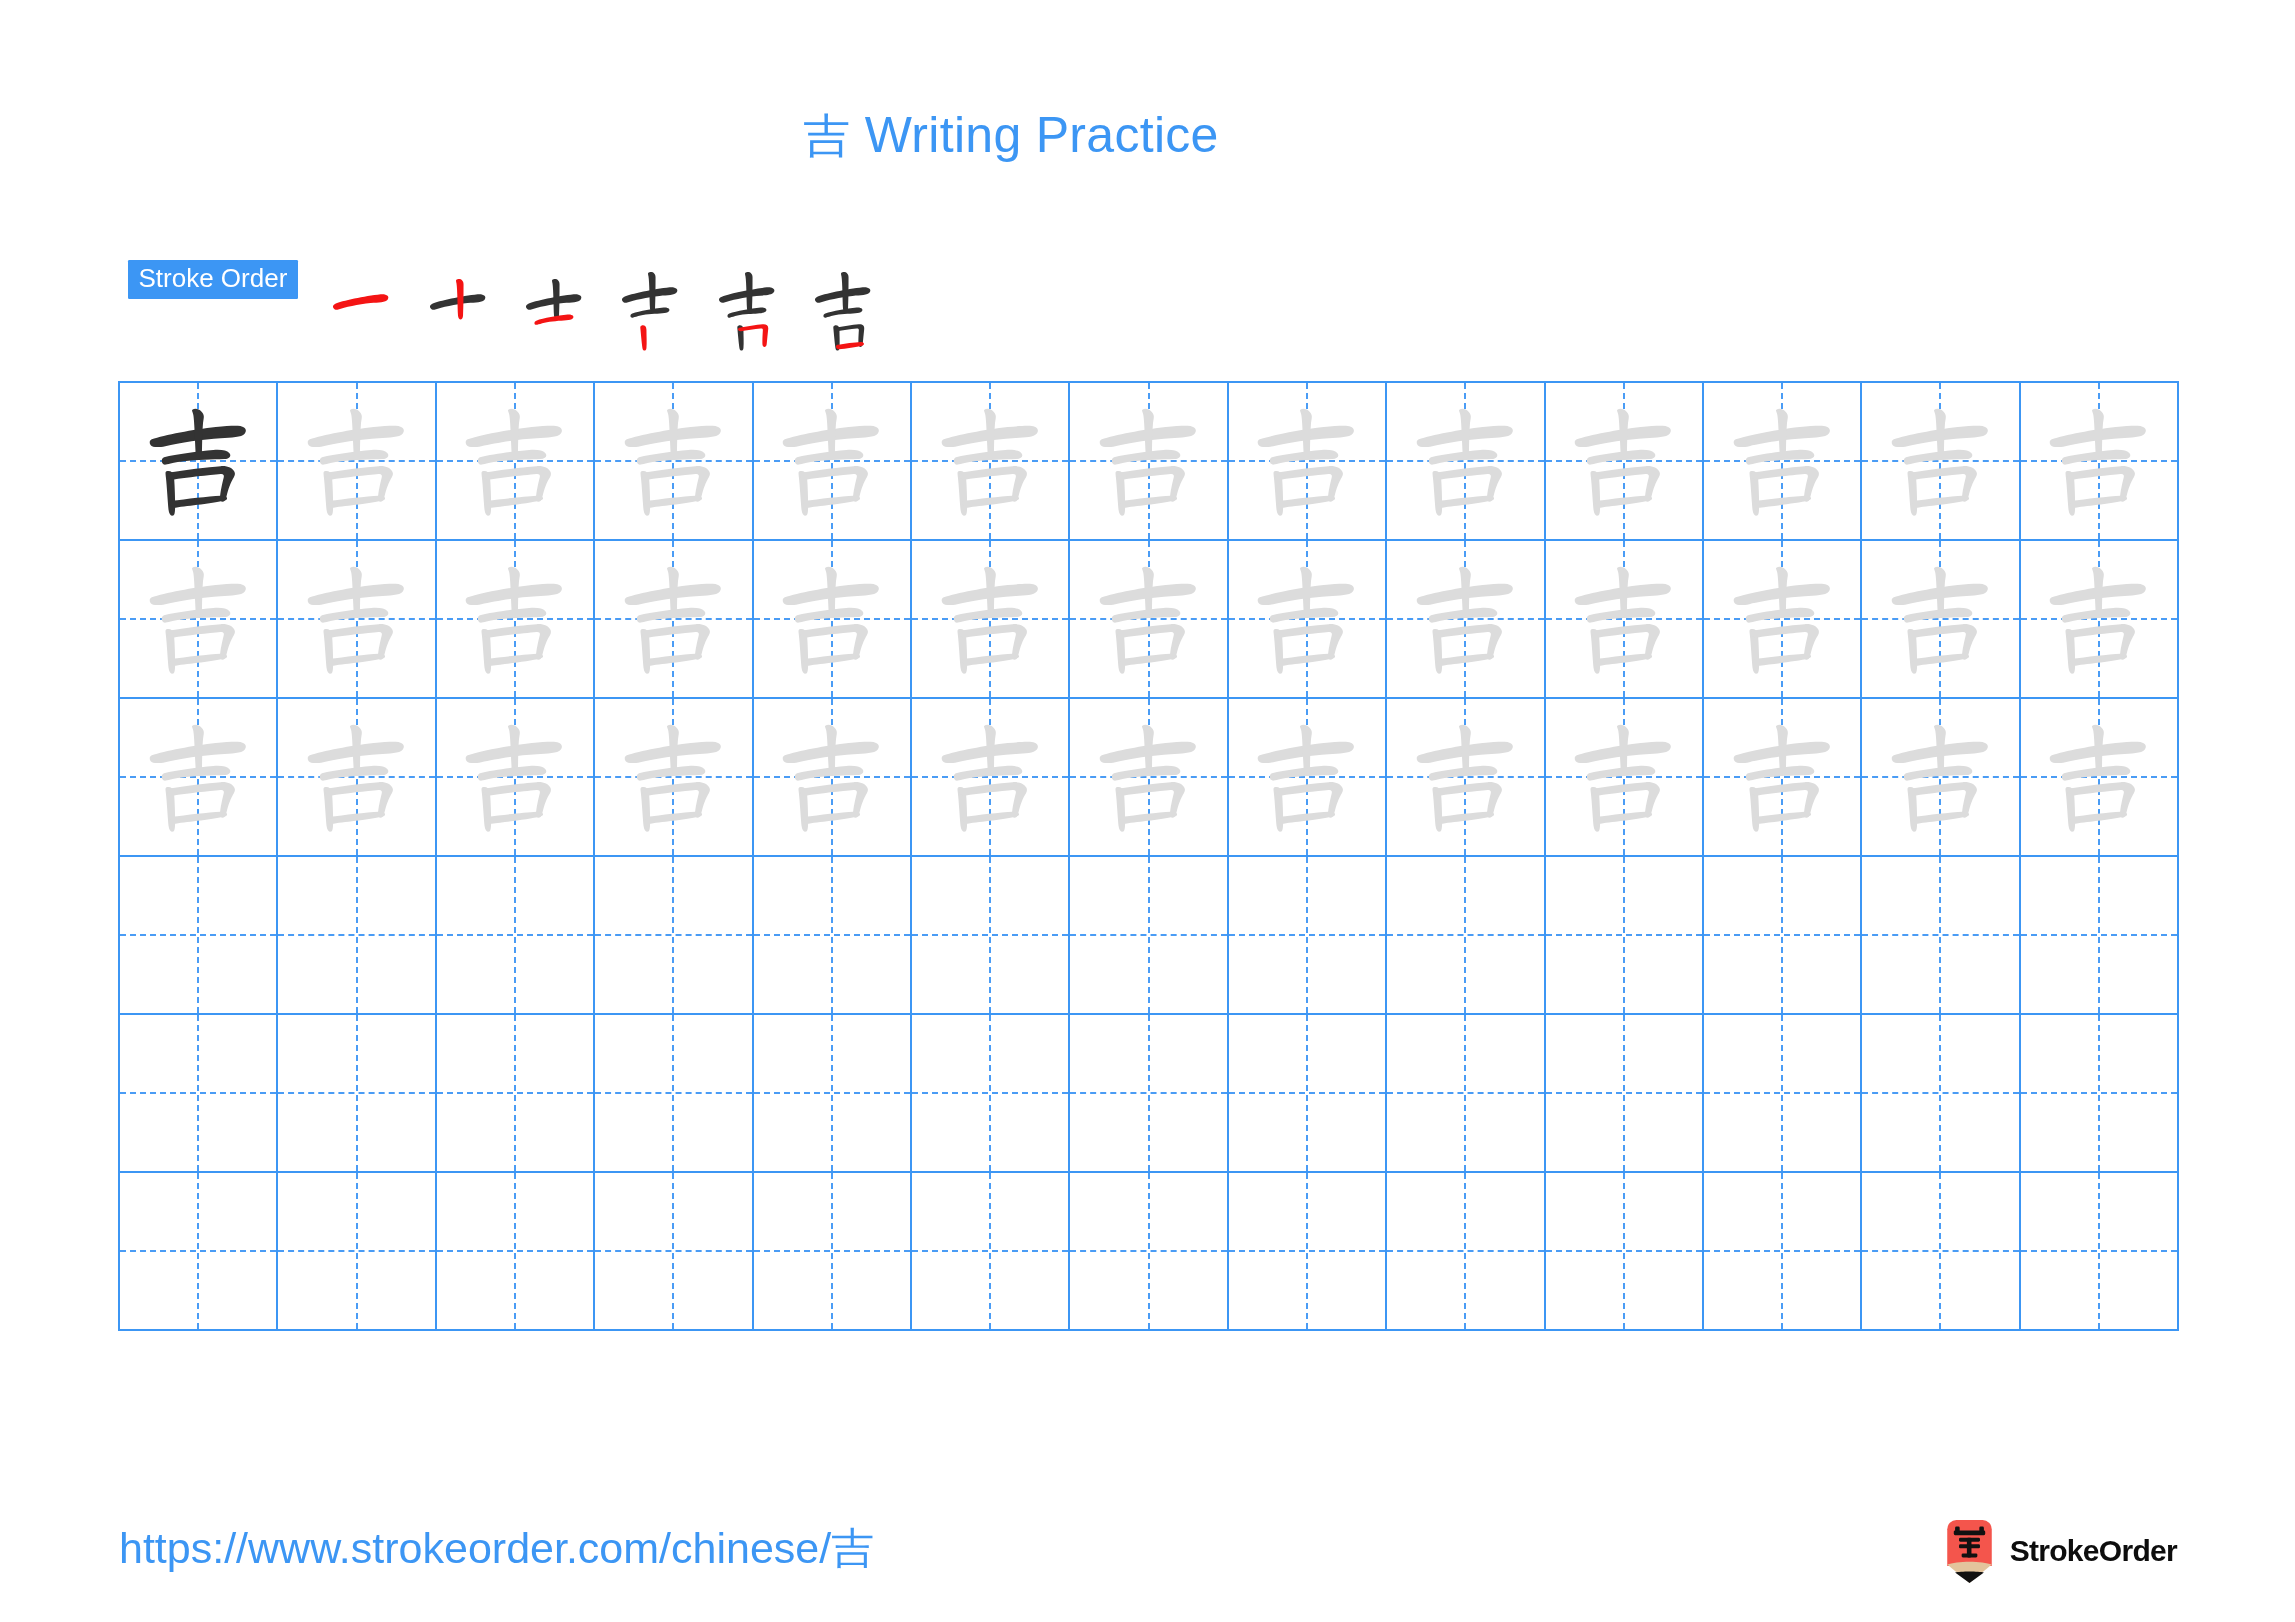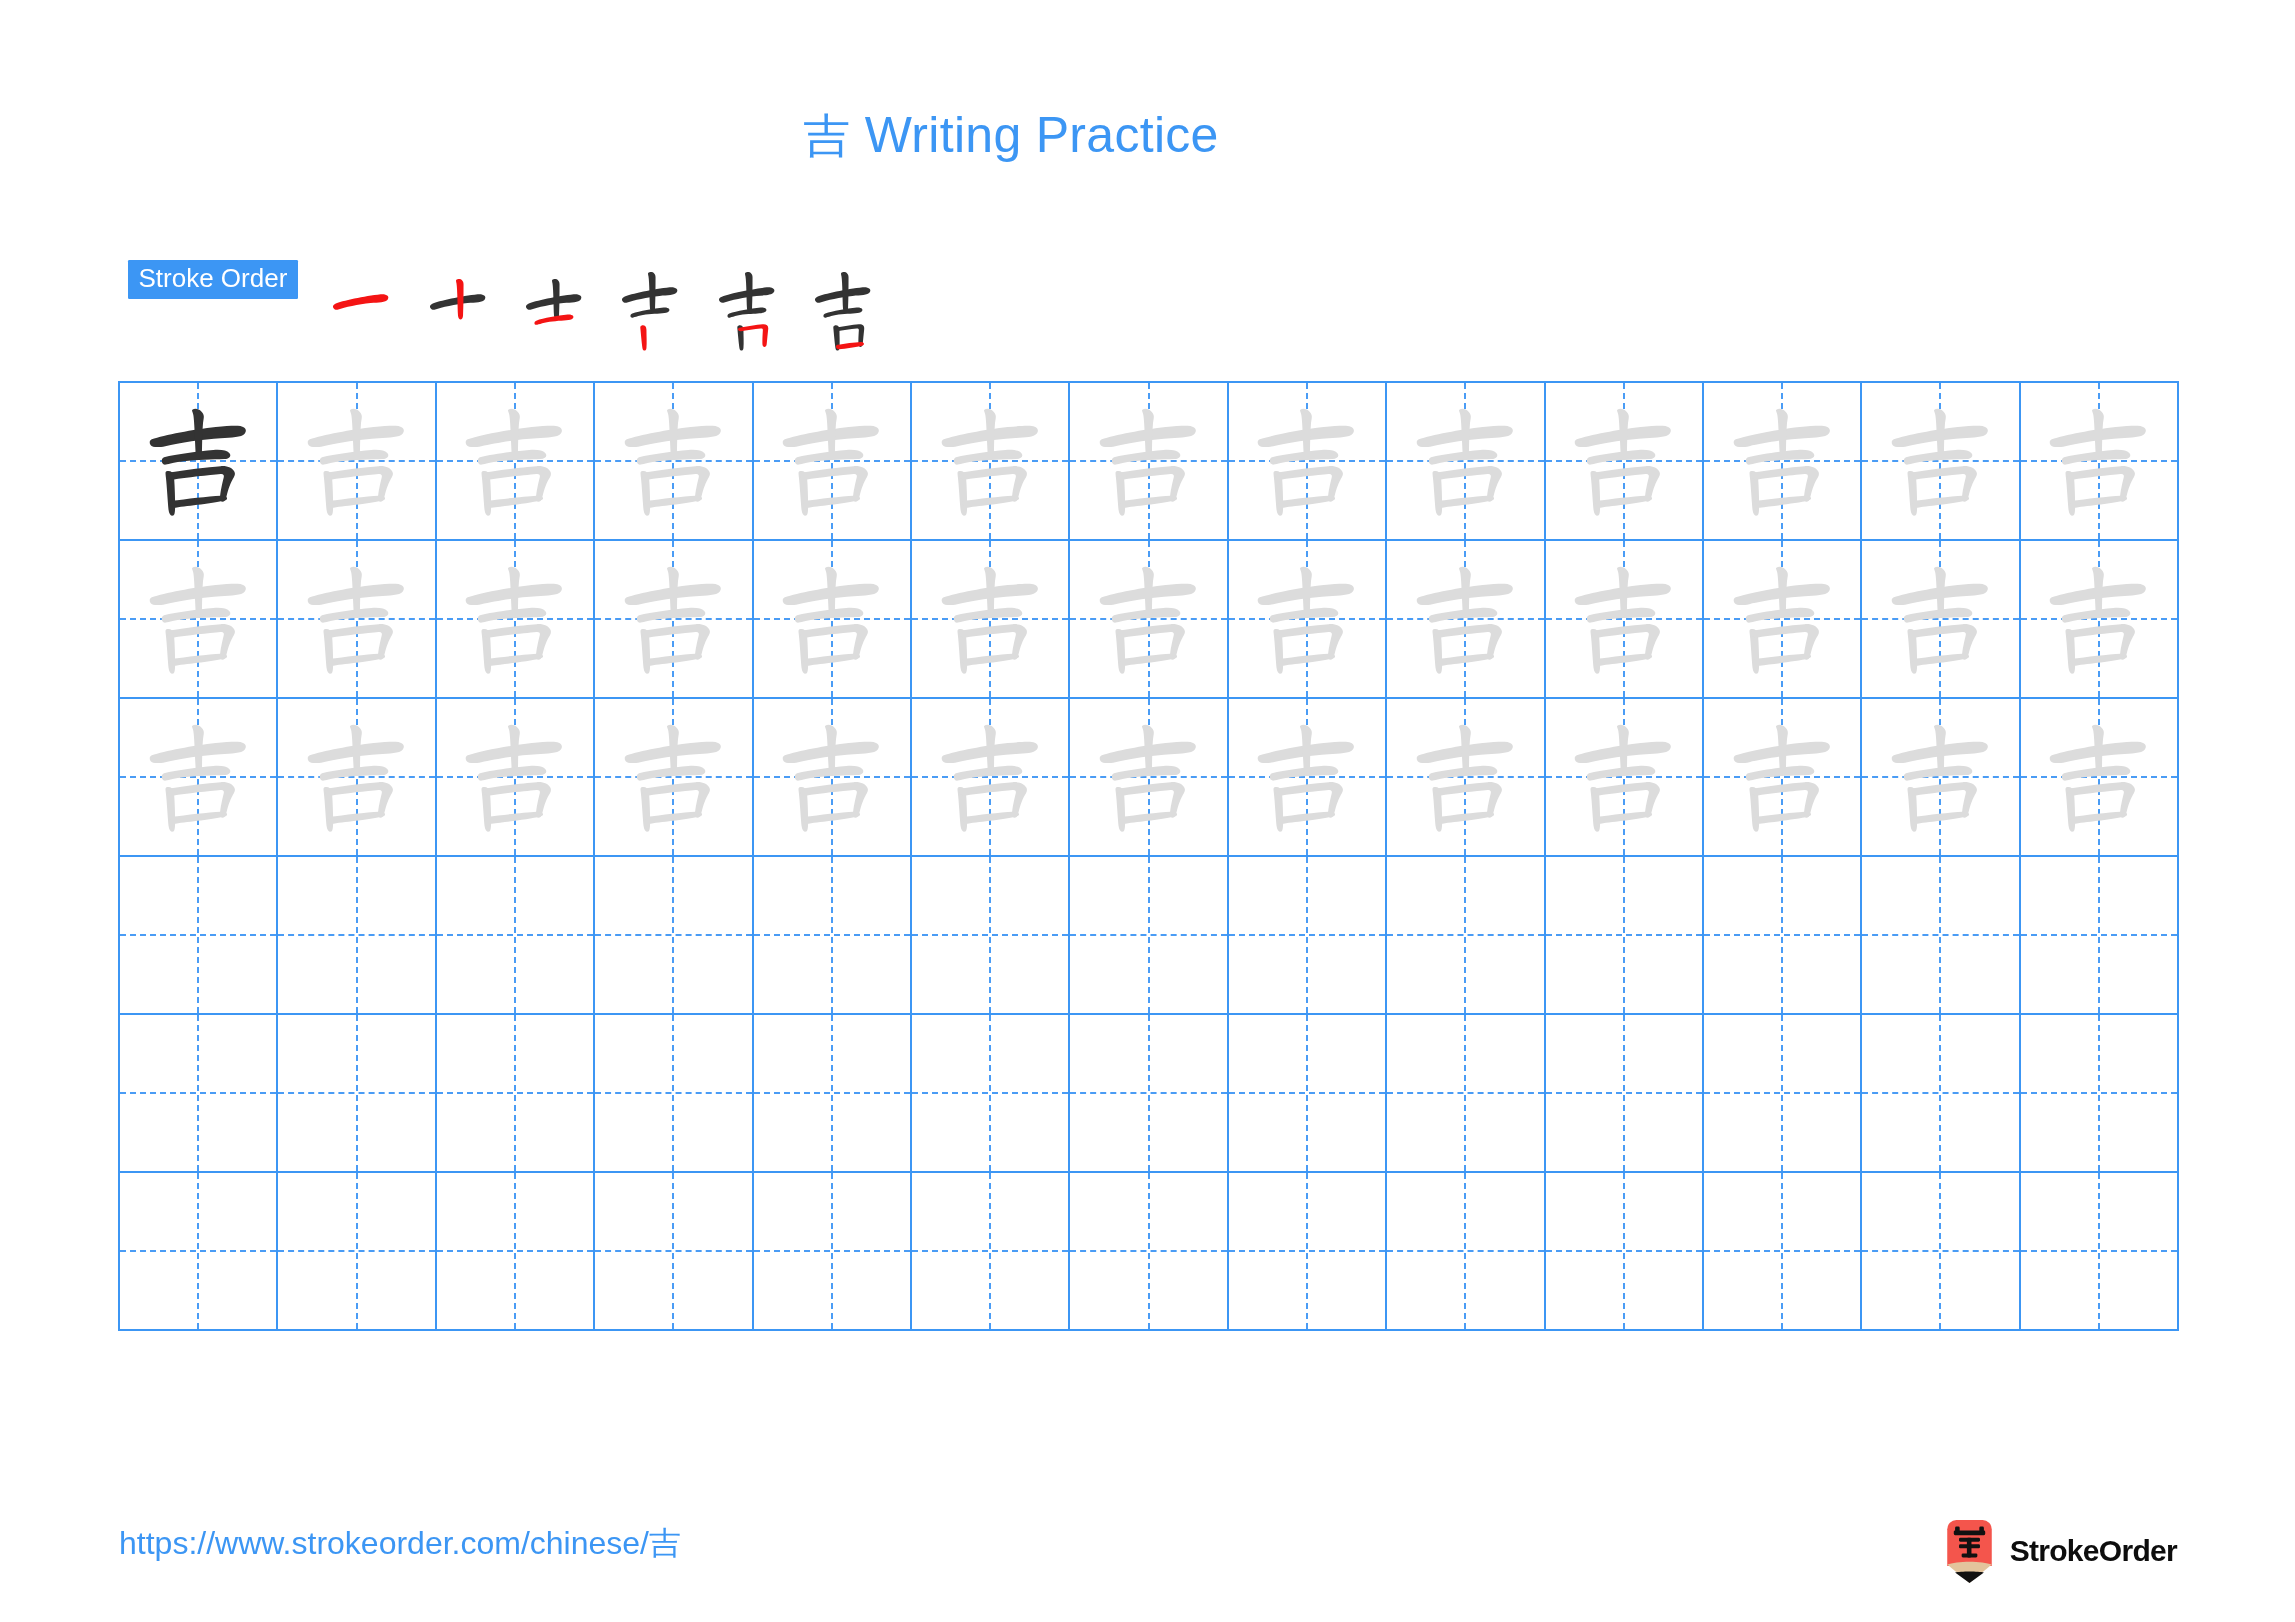--- a/index.html
+++ b/index.html
@@ -128,21 +128,21 @@
     width: 123px;
     height: 123px;
     display: block;
   }
 
   
   #footer-url {
     position: absolute;
     left: 119px;
     top: 1527px;
-    font-size: 32px;
+    font-size: 43px;
     color: #3c96f4;
     white-space: nowrap;
     line-height: 1;
   }
   #footer-brand {
     position: absolute;
     right: 118px;
     top: 1515px;
     display: flex;
     align-items: center;

